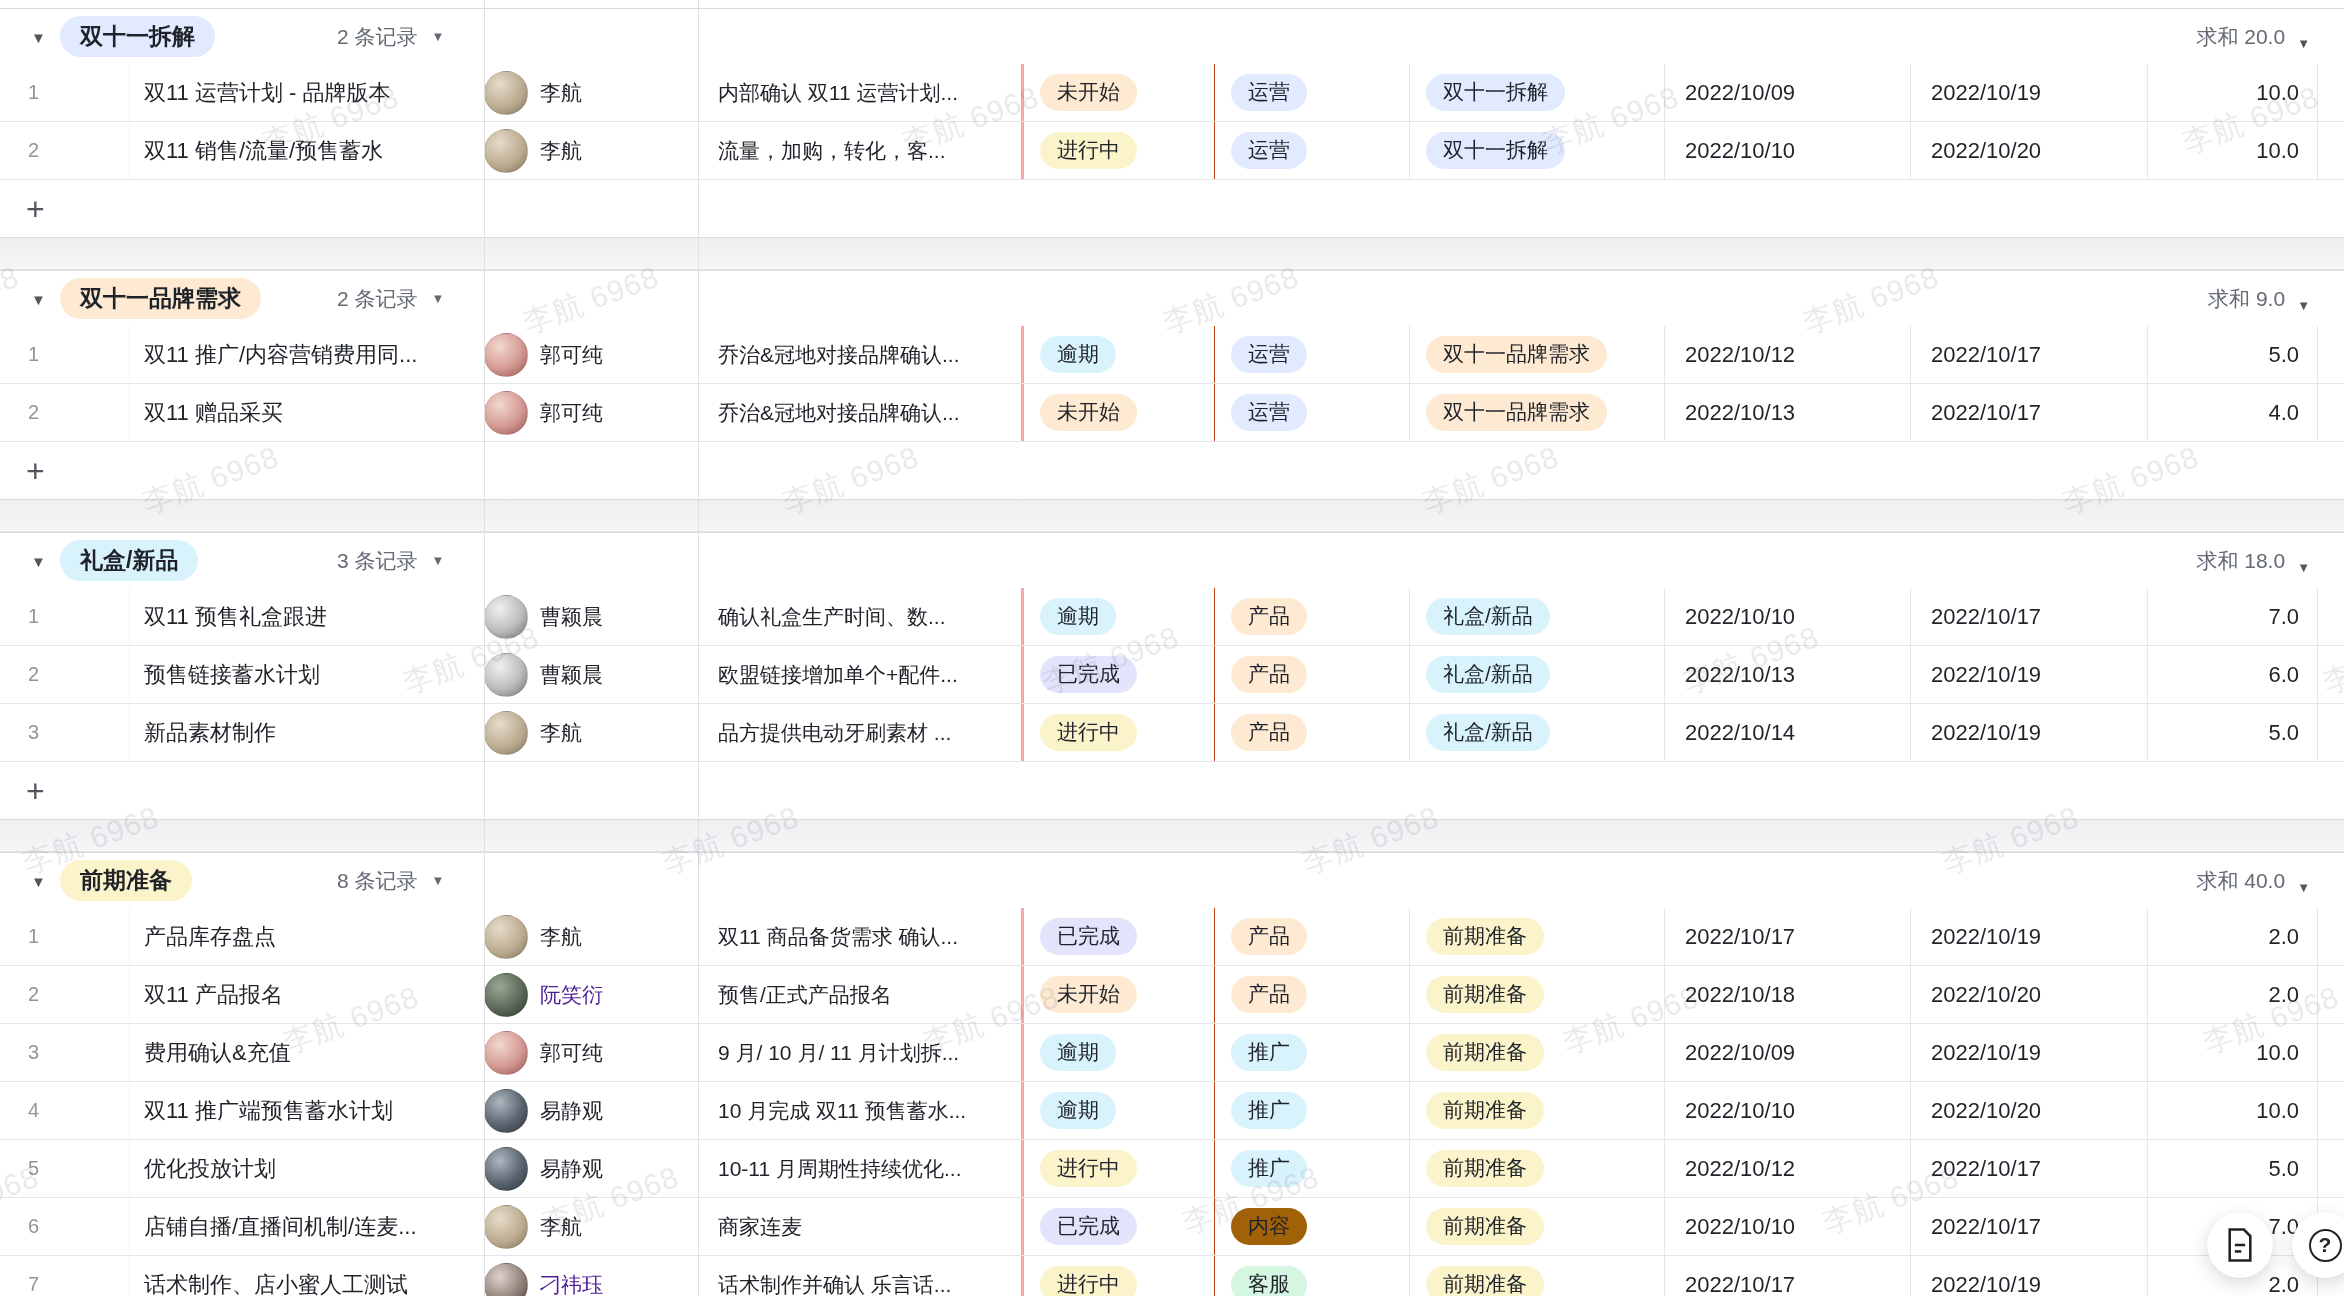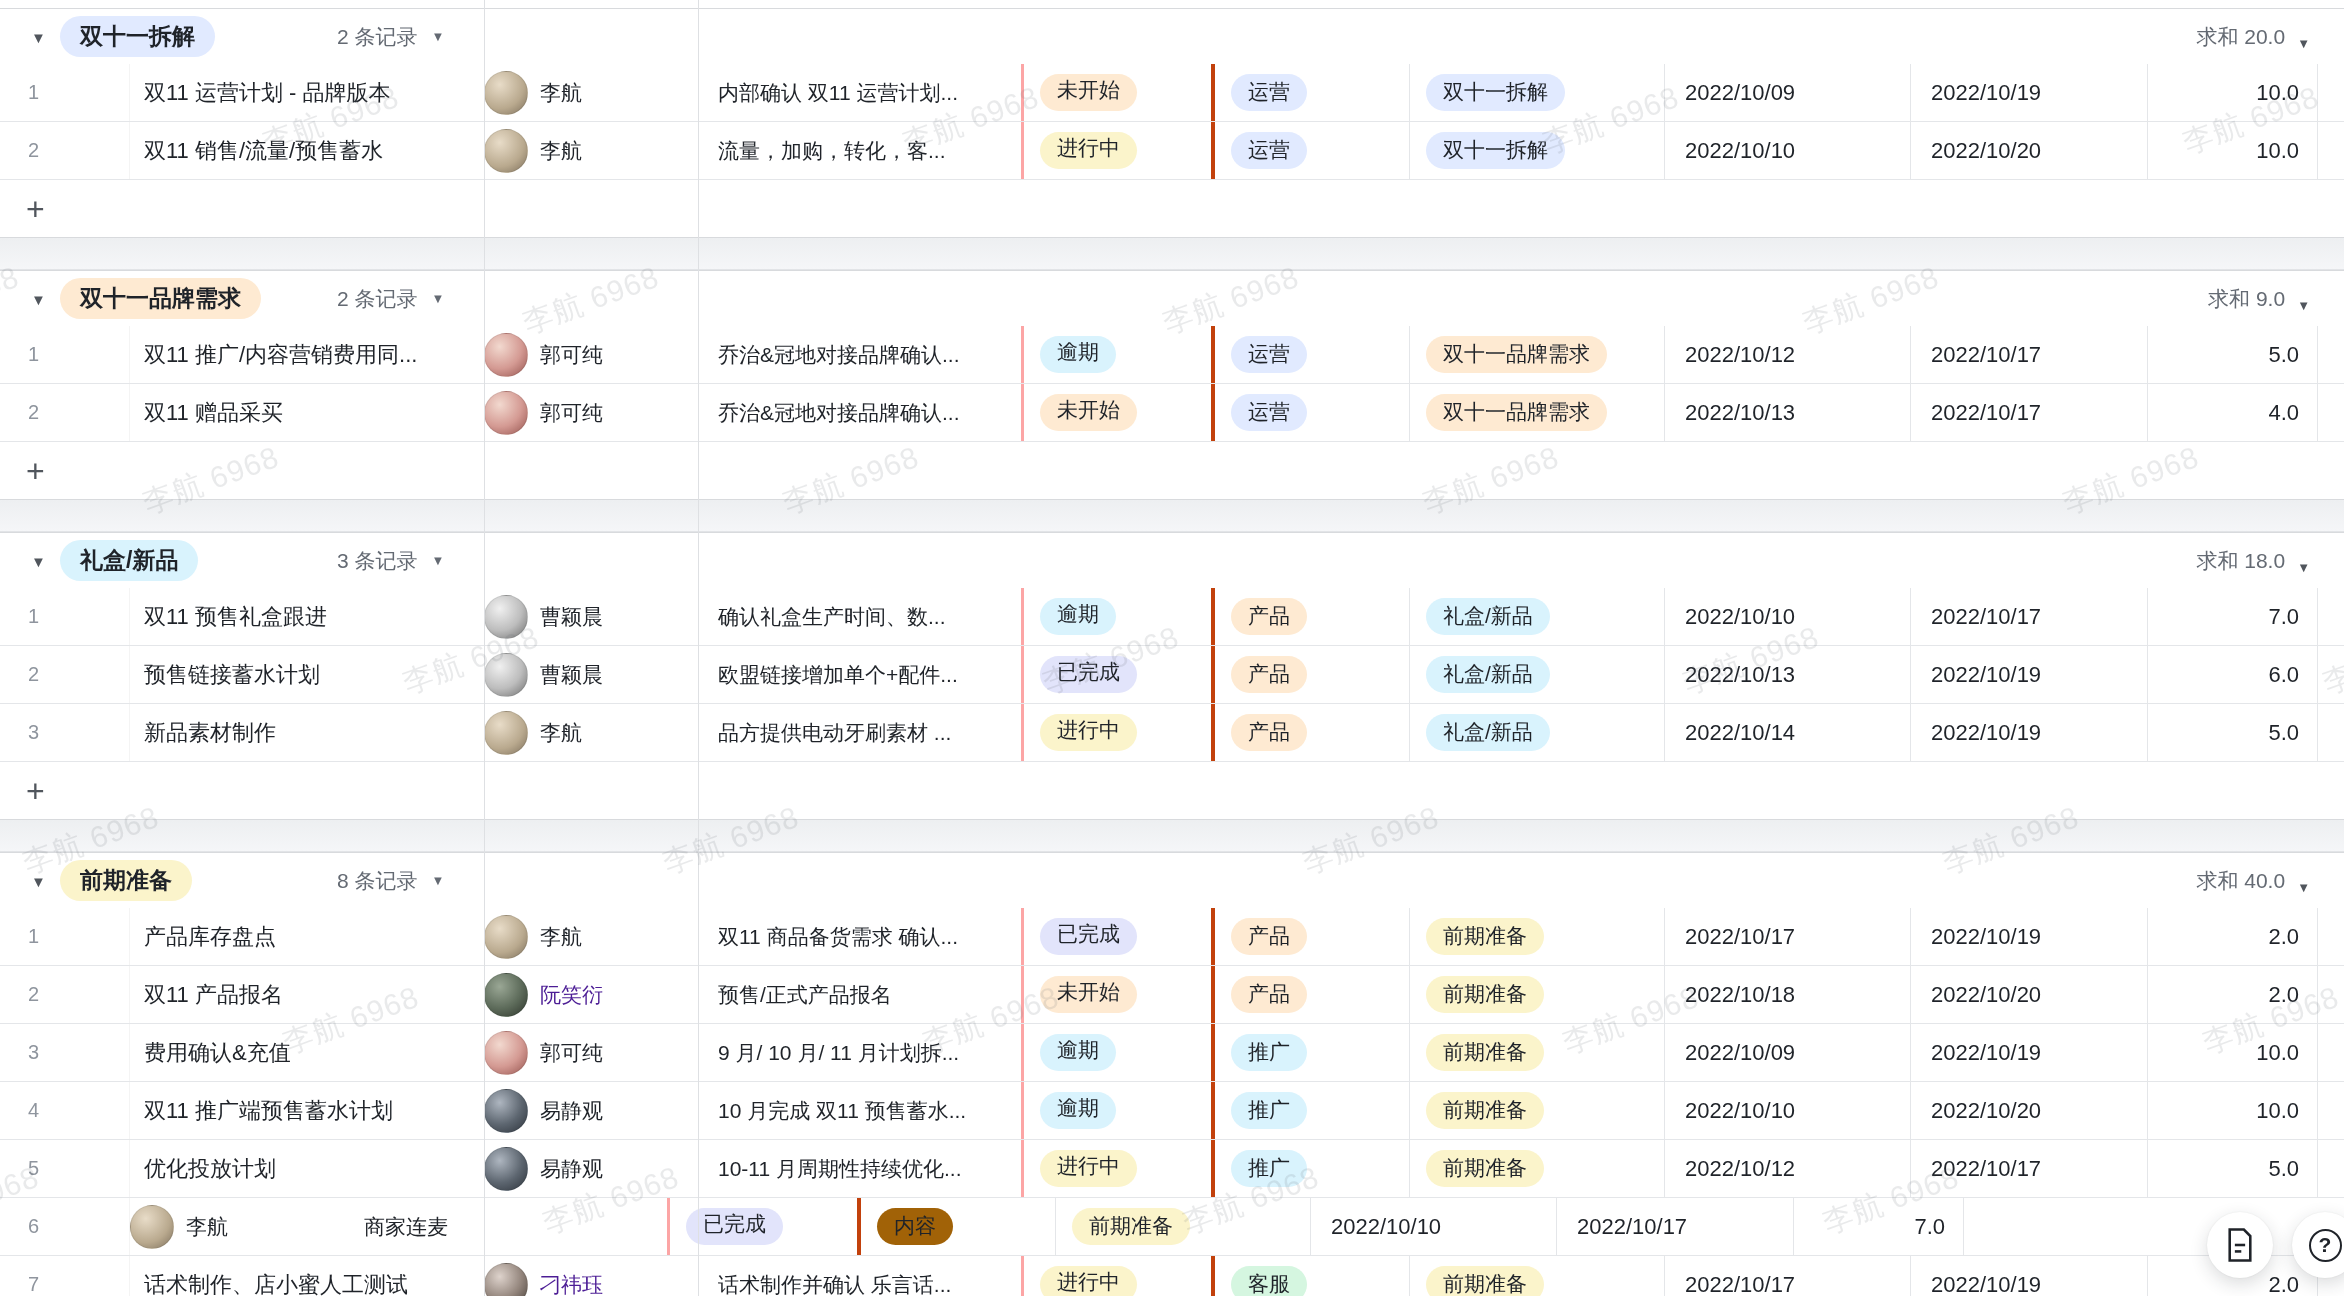--- a/index.html
+++ b/index.html
@@ -19,21 +19,21 @@
   .records{position:absolute;left:337px;top:50%;transform:translateY(-50%);display:flex;align-items:center;color:#646a73;font-size:21px;cursor:pointer;}
   .records .caret{font-size:13px;margin-left:14px;color:#646a73;}
   .sum{position:absolute;right:34px;top:50%;transform:translateY(-50%);display:flex;align-items:flex-end;color:#646a73;font-size:21px;cursor:pointer;}
   .sum .caret{font-size:13px;margin-left:12px;color:#51565d;}
   .row{display:flex;height:58px;box-sizing:border-box;border-bottom:1px solid #e4e6e9;background:#fff;align-items:stretch;}
   .cell{display:flex;align-items:center;box-sizing:border-box;overflow:hidden;white-space:nowrap;}
   .c-num{width:130px;padding-left:28px;color:#8f959e;font-size:20px;border-right:1px solid rgba(31,35,41,0.05);}
   .c-name{width:354px;padding-left:14px;font-size:22px;color:#1f2329;}
   .c-person{width:214px;}
   .c-desc{width:326px;padding-left:20px;font-size:21px;border-right:3px solid #fca5a5;}
-  .c-status{width:191px;padding-left:16px;border-right:4px solid #c2410c;font-family:Liberation Mono, monospace;}
+  .c-status{width:191px;padding-left:16px;border-right:1px solid #c2410c;}
   .c-dept{width:195px;padding-left:16px;border-right:1px solid #e4e6e9;}
   .c-group{width:255px;padding-left:16px;border-right:1px solid #e4e6e9;}
   .c-start{width:246px;padding-left:20px;font-size:22px;border-right:1px solid #e4e6e9;}
   .c-end{width:237px;padding-left:20px;font-size:22px;border-right:1px solid #e4e6e9;}
   .c-val{width:170px;padding-right:18px;font-size:22px;justify-content:flex-end;border-right:1px solid #e4e6e9;}
   .c-sliver{width:26px;}
   .avatar{width:44px;height:44px;border-radius:50%;flex:0 0 44px;border:1px solid rgba(31,35,41,0.08);box-sizing:border-box;}
   .person-name{margin-left:12px;font-size:21px;color:#1f2329;}
   .person-name.dim{color:#4c1d95;}
   .pill{display:inline-block;padding:6px 17px;border-radius:19px;font-size:21px;color:#1f2329;line-height:1.15;}
@@ -414,20 +414,21 @@
           <div class="cell c-group">
             <span class="pill" style="background: rgb(251, 244, 203);">前期准备</span>
           </div>
           <div class="cell c-start">2022/10/12</div>
           <div class="cell c-end">2022/10/17</div>
           <div class="cell c-val">5.0</div>
           <div class="cell c-sliver"></div>
         </div>
         <div class="row">
           <div class="cell c-num">6</div>
+          <div class="cell c-name">店铺自播/直播间机制/连麦...</div>
           <div class="cell c-person">
             <span class="avatar av-tan"></span>
             <span class="person-name">李航</span>
           </div>
           <div class="cell c-desc">商家连麦</div>
           <div class="cell c-status">
             <span class="pill" style="background: rgb(226, 228, 251);">已完成</span>
           </div>
           <div class="cell c-dept">
             <span class="pill" style="background: #a16207;">内容</span>

